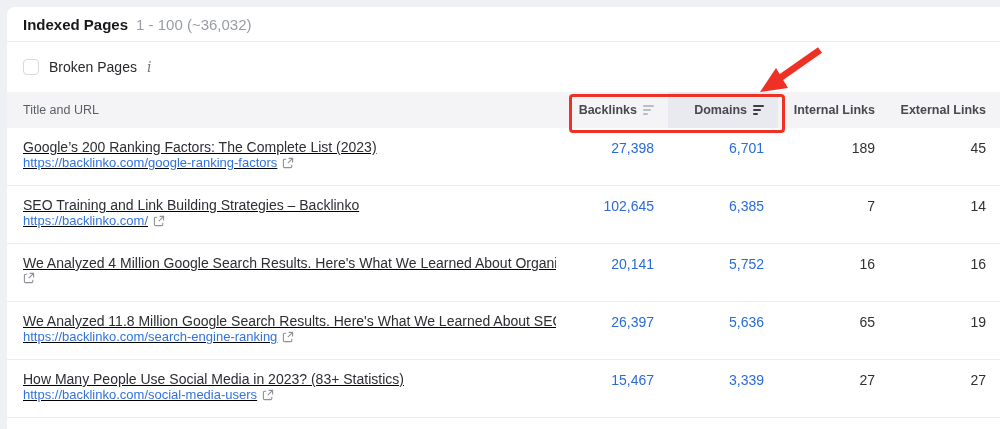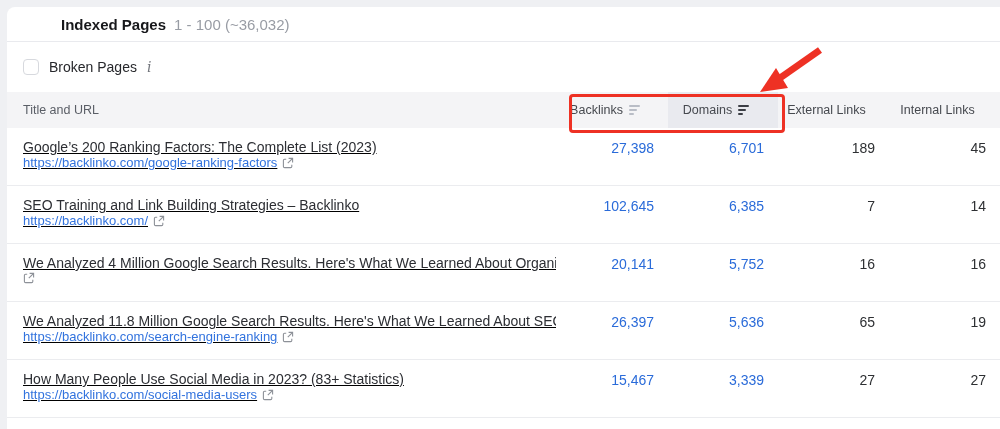--- a/index.html
+++ b/index.html
@@ -4,36 +4,36 @@
 <style>
   html,body{margin:0;padding:0;background:#eff0f3;font-family:"Liberation Sans",sans-serif;}
   body{position:relative;width:1000px;height:429px;overflow:hidden;}
 
   .card{position:absolute;left:7px;top:7px;width:993px;height:422px;background:#ffffff;
         border-top-left-radius:8px;overflow:hidden;}
 
   
   .title-bar{height:35px;display:flex;align-items:center;gap:8px;padding:0 16px;
              border-bottom:1px solid #e9eaee;box-sizing:border-box;}
-  .page-title{font-size:15px;font-weight:bold;color:#17181b;margin-left:38px;}
+  .page-title{font-size:15px;font-weight:bold;color:#17181b;}
   .page-range{font-size:15px;color:#989ca4;}
 
   
   .controls{height:50px;display:flex;align-items:center;padding:0 16px;gap:10px;}
   .checkbox{width:16px;height:16px;border:1.5px solid #d7d9de;border-radius:4px;background:#fff;
             box-sizing:border-box;cursor:pointer;}
   .chk-label{font-size:14px;color:#27282c;}
   .info-i{font-family:"DejaVu Serif",serif;font-style:italic;font-size:14px;color:#73767d;cursor:pointer;}
 
   
   .grid{display:grid;grid-template-columns:1fr 112px 110px 111px 111px;}
   .thead{height:36px;background:#f4f4f6;}
   .th{font-size:12.5px;color:#46494f;display:flex;align-items:center;box-sizing:border-box;}
   .th-title{padding-left:16px;color:#5a5e66;}
-  .th-num{justify-content:center;padding-right:14px;cursor:pointer;white-space:nowrap;}
+  .th-num{justify-content:flex-end;padding-right:14px;cursor:pointer;white-space:nowrap;font-weight:bold;}
   .domains-th{background:#e9eaef;}
 
   .sort{display:inline-flex;flex-direction:column;gap:2px;margin-left:6px;}
   .sort i{display:block;height:2px;background:currentColor;border-radius:1px;}
   .sort i:nth-child(1){width:11px;}
   .sort i:nth-child(2){width:8px;}
   .sort i:nth-child(3){width:5px;}
   .sort.light{color:#b9bdc6;}
   .sort.dark{color:#3b3e45;}
 
@@ -79,22 +79,22 @@
         </span>
     </div>
     <div class="th th-num domains-th">
       <span>Domains</span>
       <span class="sort dark">
           <i></i>
           <i></i>
           <i></i>
         </span>
     </div>
+    <div class="th th-num">Internal Links</div>
     <div class="th th-num">External Links</div>
-    <div class="th th-num">Internal Links</div>
   </div>
 
   <div class="grid row">
     <div class="cell-title">
       <div class="row-title">Google’s 200 Ranking Factors: The Complete List (2023)</div>
       <div class="url-line">
         <a class="url-link">https://backlinko.com/google-ranking-factors</a>
         <svg class="ext-icon" width="12" height="12" viewBox="0 0 12 12">
             <path d="M4.2 2.2 H2.6 C1.9 2.2 1.4 2.7 1.4 3.4 V9.4 C1.4 10.1 1.9 10.6 2.6 10.6 H8.6 C9.3 10.6 9.8 10.1 9.8 9.4 V7.8" fill="none" stroke="#8d9198" stroke-width="1.1"></path>
             <path d="M6.6 1.4 H10.6 V5.4" fill="none" stroke="#8d9198" stroke-width="1.1"></path>

